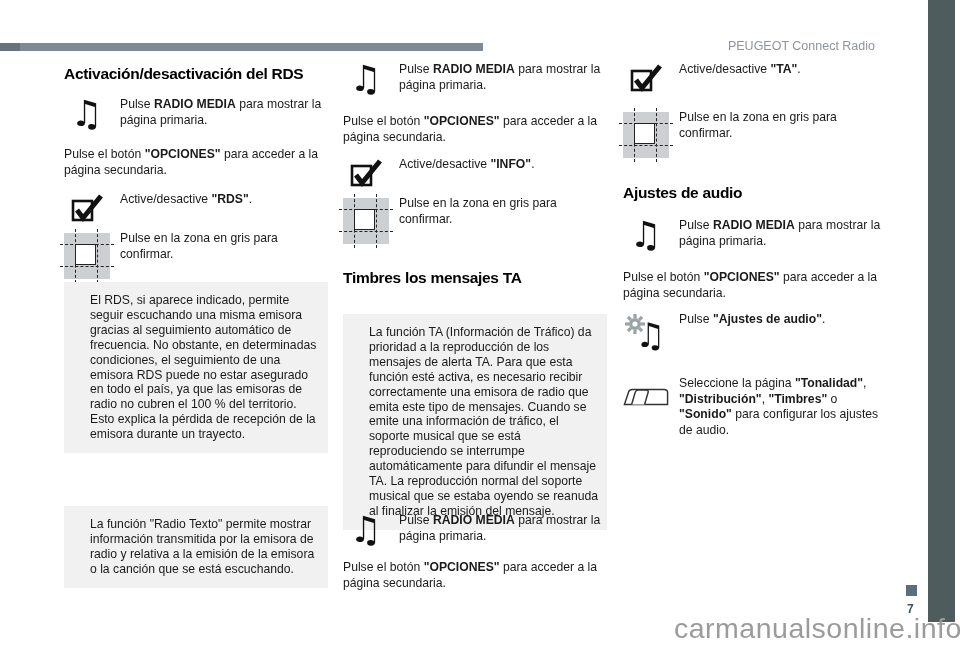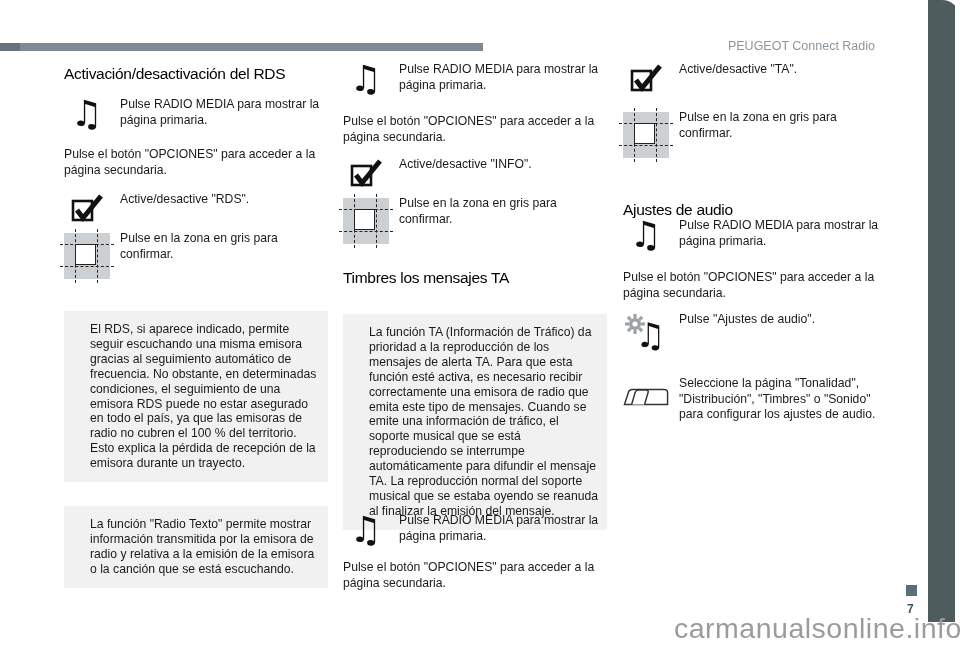--- a/index.html
+++ b/index.html
@@ -1,32 +1,32 @@
 <!DOCTYPE html>
 <html><head>
 <meta charset="utf-8">
 <style>
   html,body{margin:0;padding:0;background:#fff;}
   .page{position:relative;width:960px;height:649px;background:#ffffff;overflow:hidden;
-        font-family:"Liberation Sans",sans-serif;color:#1a1a1a;border-radius:18px;}
+        font-family:"Liberation Sans",sans-serif;color:#1a1a1a;}
   
   .top-rule{position:absolute;left:0;top:43px;width:483px;height:8px;background:#7e8b96;}
   .top-rule-dark{position:absolute;left:0;top:0;width:20px;height:8px;background:#66737f;}
   .header-title{position:absolute;top:39px;right:85px;font-size:12.5px;color:#8d959c;}
   .right-band{position:absolute;left:928px;top:0;width:27px;height:622px;background:#4f5c5e;z-index:1;}
   
   .col{position:absolute;top:0;width:264px;height:649px;}
   .col1{left:64px;} .col2{left:343px;} .col3{left:623px;}
   .sec{position:absolute;left:0;width:100%;}
-  .h1{margin:0;font-size:15.5px;font-weight:normal;letter-spacing:-0.3px;color:#000;line-height:1.25;}
+  .h1{margin:0;font-size:15.5px;font-weight:bold;letter-spacing:-0.3px;color:#000;line-height:1.25;}
   .row{display:flex;gap:10px;align-items:flex-start;}
   .icon-cell{flex:0 0 46px;width:46px;display:flex;justify-content:center;}
   .txt{margin:0;font-size:12.2px;line-height:15.5px;}
   .para{margin:0;font-size:12.2px;line-height:15.5px;}
-  .b{font-weight:normal;text-align:center;}
+  .b{font-weight:bold;text-align:center;}
   
   .note-glyph{font-family:"DejaVu Sans",sans-serif;font-size:36px;line-height:34px;color:#111;}
   
   .chk-svg{overflow:visible;margin-top:2px;}
   
   .zone{width:46px;height:46px;background:#ccd0d3;position:relative;margin-top:2px;}
   .zone .vl{position:absolute;top:-4px;bottom:-4px;width:0;border-left:1.6px dashed #222;}
   .zone .vl.a{left:11px;} .zone .vl.c{left:33px;}
   .zone .hl{position:absolute;left:-4px;right:-4px;height:0;border-top:1.6px dashed #222;}
   .zone .hl.a{top:11px;} .zone .hl.c{top:33px;}
@@ -92,21 +92,21 @@
           <span class="vl a"></span>
             <span class="vl c"></span>
           <span class="hl a"></span>
             <span class="hl c"></span>
           <span class="center"></span>
         </span>
       </span>
       <p class="txt"><span>Pulse en la zona en gris para confirmar.</span></p>
     </div>
 
-    <div class="note-box" style="top:311px">
+    <div class="note-box" style="top:282px">
       <span class="mark info"><span class="dot"></span><span class="stem"></span></span>
       <p class="btxt">El RDS, si aparece indicado, permite seguir escuchando una misma emisora gracias al seguimiento automático de frecuencia. No obstante, en determinadas condiciones, el seguimiento de una emisora RDS puede no estar asegurado en todo el país, ya que las emisoras de radio no cubren el 100 % del territorio. Esto explica la pérdida de recepción de la emisora durante un trayecto.</p>
     </div>
 
 
     <div class="note-box" style="top:506px">
       <span class="mark info"><span class="dot"></span><span class="stem"></span></span>
       <p class="btxt">La función "Radio Texto" permite mostrar información transmitida por la emisora de radio y relativa a la emisión de la emisora o la canción que se está escuchando.</p>
     </div>
   </div>
@@ -180,21 +180,21 @@
           <span class="vl a"></span>
             <span class="vl c"></span>
           <span class="hl a"></span>
             <span class="hl c"></span>
           <span class="center"></span>
         </span>
       </span>
       <p class="txt"><span>Pulse en la zona en gris para confirmar.</span></p>
     </div>
 
-    <h2 class="sec h1" style="top:200px">Ajustes de audio</h2>
+    <h2 class="sec h1" style="top:183px">Ajustes de audio</h2>
 
     <div class="sec row" style="top:218px">
       <span class="icon-cell">
         <span class="note-glyph">♫</span>
       </span>
       <p class="txt"><span>Pulse </span><span class="b">RADIO MEDIA</span><span> para mostrar la página primaria.</span></p>
     </div>
 
     <p class="sec para" style="top:270px"><span>Pulse el botón </span><span class="b">"OPCIONES"</span><span> para acceder a la página secundaria.</span></p>
 

